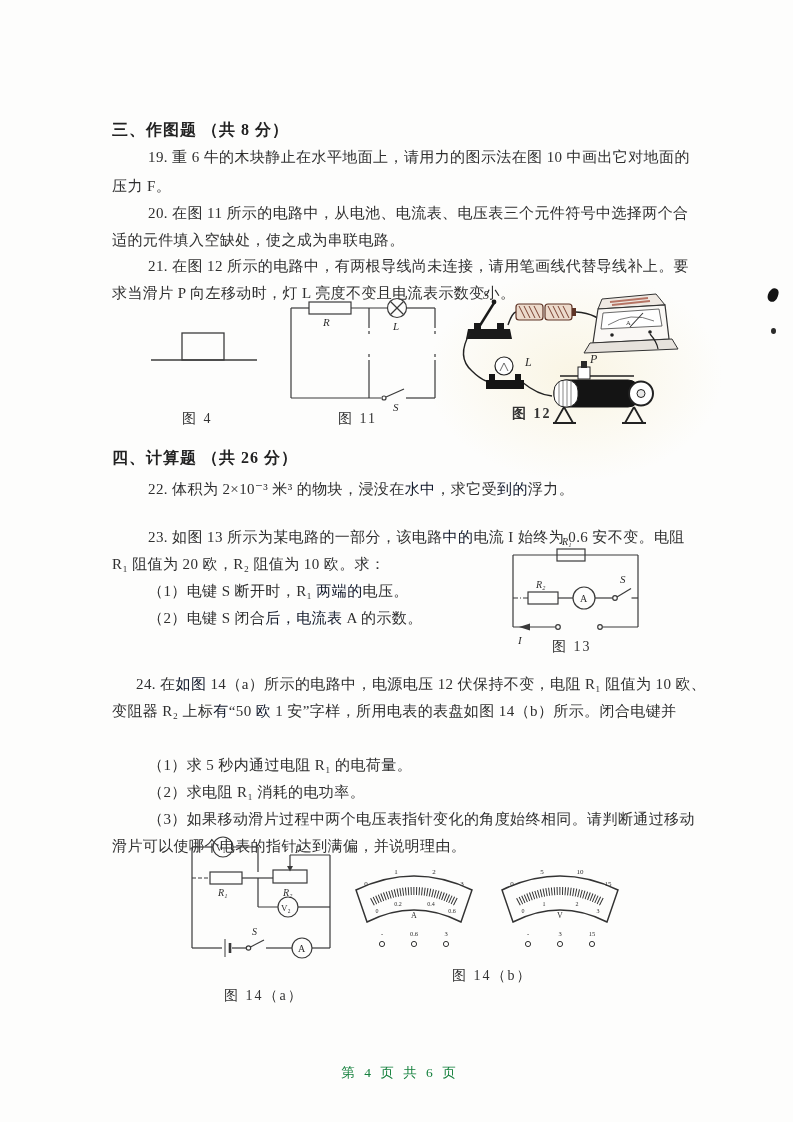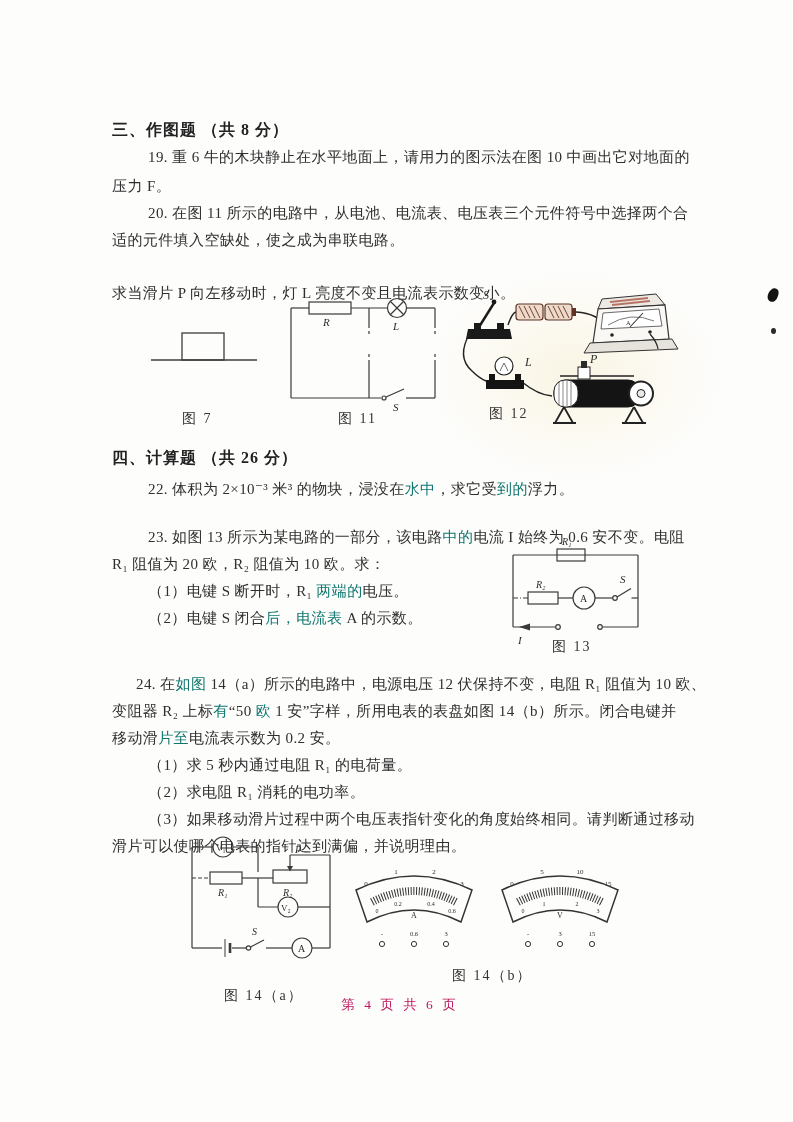--- a/index.html
+++ b/index.html
@@ -4,24 +4,24 @@
 <style>
   html,body{margin:0;padding:0;background:#e9e9e9;}
   .page{
     position:relative;width:793px;height:1122px;margin:0 auto;
     background:#fdfdfc;overflow:hidden;
     font-family:"Liberation Serif","DejaVu Serif",serif;
     color:#2f2f2f;
   }
   .tline{position:absolute;font-size:15px;line-height:20px;white-space:nowrap;letter-spacing:0.4px;}
   .hd{font-weight:bold;font-size:16px;color:#222;letter-spacing:1px;}
-  .red{color:#0f766e;}
+  .red{color:#0f172a;}
   .cap{position:absolute;font-size:14px;color:#333;white-space:nowrap;letter-spacing:2px;}
-  .foot{position:absolute;left:300px;top:996px;width:200px;text-align:center;
-        font-size:13.5px;color:#be185d;letter-spacing:3px;}
+  .foot{position:absolute;left:300px;top:1064px;width:200px;text-align:center;
+        font-size:13.5px;color:#15803d;letter-spacing:3px;}
   svg{position:absolute;overflow:visible;}
   svg text{font-family:"Liberation Serif","DejaVu Serif",serif;fill:#2d2d2d;}
   .it{font-style:italic;}
   .wm{position:absolute;left:425px;top:268px;width:300px;height:215px;
       background:radial-gradient(ellipse at center, rgba(228,195,80,0.14) 0%, rgba(228,195,80,0.05) 45%, rgba(228,195,80,0) 70%);
       pointer-events:none;}
   .ink1{position:absolute;left:768px;top:288px;width:10px;height:14px;background:#141414;
         border-radius:62% 38% 55% 45%;transform:rotate(16deg);}
   .ink2{position:absolute;left:771px;top:328px;width:5px;height:6px;background:#2a2a2a;border-radius:50%;}
 </style>
@@ -30,29 +30,30 @@
 
 <div class="page">
 
   <div class="wm"></div>
 
   <div class="tline hd" style="left:112px;top:120px;">三、作图题 （共 8 分）</div>
   <div class="tline" style="left:148px;top:147px;">19. 重 6 牛的木块静止在水平地面上，请用力的图示法在图 10 中画出它对地面的</div>
   <div class="tline" style="left:112px;top:176px;">压力 F。</div>
   <div class="tline" style="left:148px;top:203px;">20. 在图 11 所示的电路中，从电池、电流表、电压表三个元件符号中选择两个合</div>
   <div class="tline" style="left:112px;top:230px;">适的元件填入空缺处，使之成为串联电路。</div>
+  <div class="tline" style="left:148px;top:256px;">21. 在图 12 所示的电路中，有两根导线尚未连接，请用笔画线代替导线补上。要</div>
   <div class="tline" style="left:112px;top:283px;">求当滑片 P 向左移动时，灯 L 亮度不变且电流表示数变小。</div>
 
   <svg style="left:143px;top:313px;" width="125" height="100" viewBox="0 0 125 100">
     <g stroke="#3c3c3c" stroke-width="1.3" fill="none">
       <rect x="39" y="20" width="42" height="27"></rect>
       <line x1="8" y1="47" x2="114" y2="47"></line>
     </g>
   </svg>
-  <div class="cap" style="left:182px;top:410px;">图 7</div>
+  <div class="cap" style="left:182px;top:410px;">图 4</div>
 
   <svg style="left:283px;top:298px;" width="160" height="114" viewBox="0 0 160 114">
     <g stroke="#3a3a3a" stroke-width="1.2" fill="none">
       <path d="M8,10 H26"></path>
       <rect x="26" y="4" width="42" height="12"></rect>
       <path d="M68,10 H104.5"></path>
       <g>
         <circle cx="114" cy="10" r="9.5"></circle>
         <line x1="107.5" y1="3.5" x2="120.5" y2="16.5"></line>
         <line x1="120.5" y1="3.5" x2="107.5" y2="16.5"></line>
@@ -141,21 +142,21 @@
         <line x1="107" y1="98" x2="107" y2="123"></line>
           <line x1="111" y1="98" x2="111" y2="123"></line>
         <line x1="115" y1="98" x2="115" y2="123"></line>
           <line x1="119" y1="98" x2="119" y2="123"></line>
       </g>
       <circle cx="189" cy="110.5" r="12" fill="#ffffff" stroke="#222" stroke-width="2"></circle>
       <circle cx="189" cy="110.5" r="4" fill="#e8e8e8" stroke="#222" stroke-width="1"></circle>
     </g>
     <text class="it" x="138" y="80" font-size="12">P</text>
   </svg>
-  <div class="cap" style="left:489px;top:405px;">图 12</div>
+  <div class="cap" style="left:512px;top:405px;font-weight:bold;">图 12</div>
 
   <div class="tline hd" style="left:112px;top:448px;">四、计算题 （共 26 分）</div>
   <div class="tline" style="left:148px;top:479px;">
     <span>22. 体积为 2×10⁻³ 米³ 的物块，浸没在</span><span class="red">水中</span><span>，求它受</span><span class="red">到的</span><span>浮力。</span>
   </div>
   <div class="tline" style="left:148px;top:527px;">
     <span>23. 如图 13 所示为某电路的一部分，该电路</span><span class="red">中的</span><span>电流 I 始终为 0.6 安不变。电阻</span>
   </div>
   <div class="tline" style="left:112px;top:554px;">R₁ 阻值为 20 欧，R₂ 阻值为 10 欧。求：</div>
   <div class="tline" style="left:148px;top:581px;">
@@ -191,23 +192,20 @@
     <text class="it" x="120" y="52" font-size="11">S</text>
     <text class="it" x="18" y="113" font-size="11">I</text>
   </svg>
   <div class="cap" style="left:552px;top:638px;">图 13</div>
 
   <div class="tline" style="left:136px;top:674px;text-align:right;">
     <span>24. 在</span><span class="red">如图</span><span> 14（a）所示的电路中，电源电压 12 伏保持不变，电阻 R₁ 阻值为 10 欧、</span>
   </div>
   <div class="tline" style="left:112px;top:701px;">
     <span>变阻器 R₂ 上标</span><span class="red">有</span><span>“50 </span><span class="red">欧</span><span> 1 安”字样，所用电表的表盘如图 14（b）所示。闭合电键并</span>
-  </div>
-  <div class="tline" style="left:112px;top:728px;">
-    <span>移动滑</span><span class="red">片至</span><span>电流表示数为 0.2 安。</span>
   </div>
   <div class="tline" style="left:148px;top:755px;">（1）求 5 秒内通过电阻 R₁ 的电荷量。</div>
   <div class="tline" style="left:148px;top:782px;">（2）求电阻 R₁ 消耗的电功率。</div>
   <div class="tline" style="left:148px;top:809px;">（3）如果移动滑片过程中两个电压表指针变化的角度始终相同。请判断通过移动</div>
   <div class="tline" style="left:112px;top:836px;">滑片可以使哪个电表的指针达到满偏，并说明理由。</div>
 
   <svg style="left:180px;top:838px;" width="160" height="135" viewBox="0 0 160 135">
     <g stroke="#3a3a3a" stroke-width="1.2" fill="none">
       <path d="M12,9 V110"></path>
       <path d="M12,9 H33"></path>

